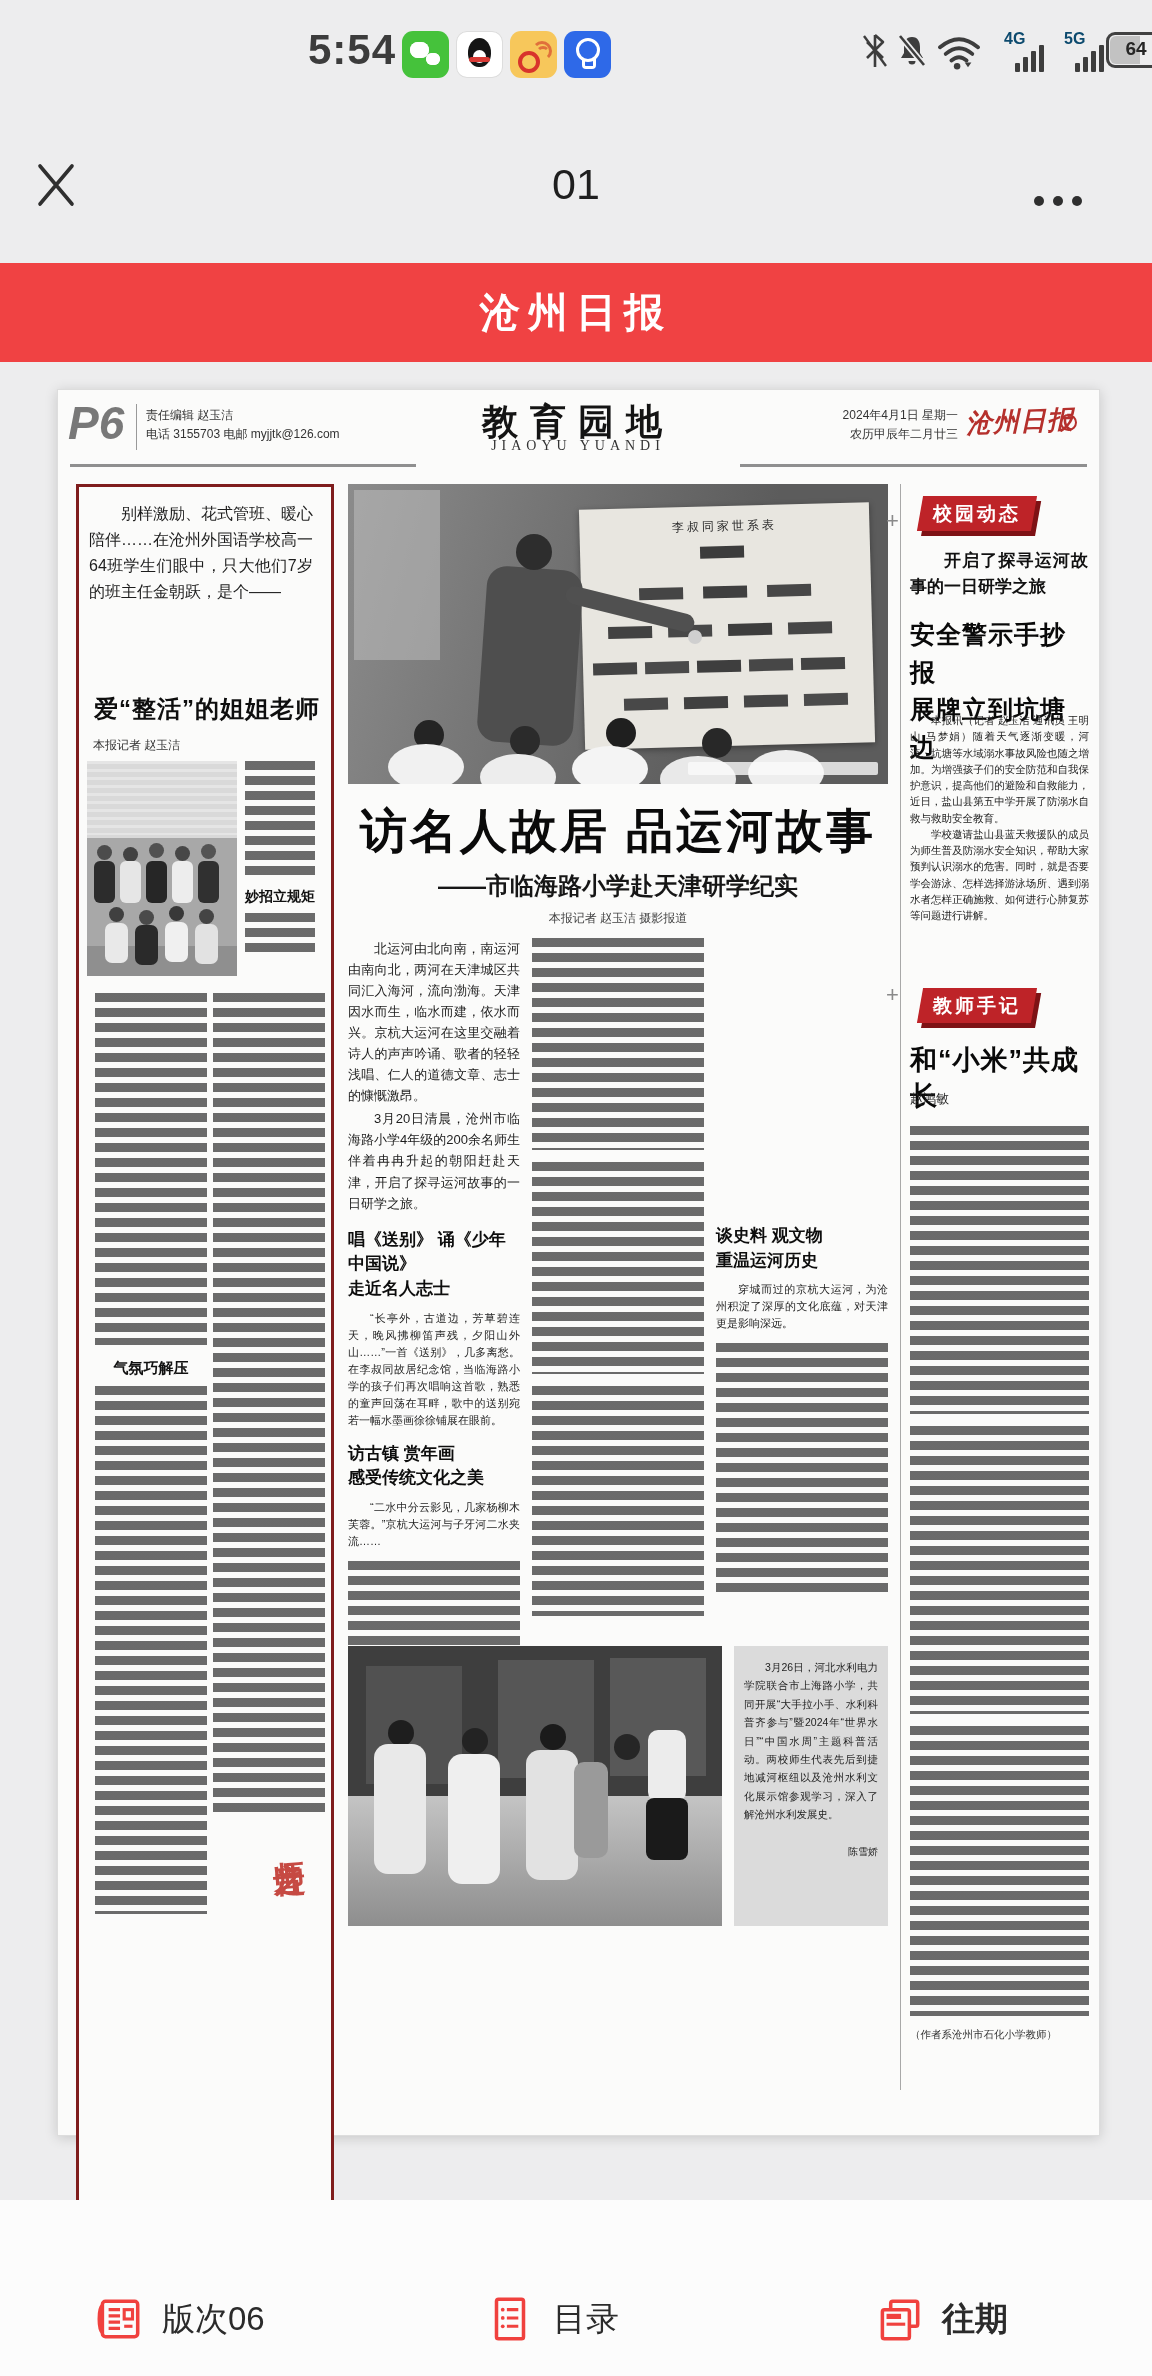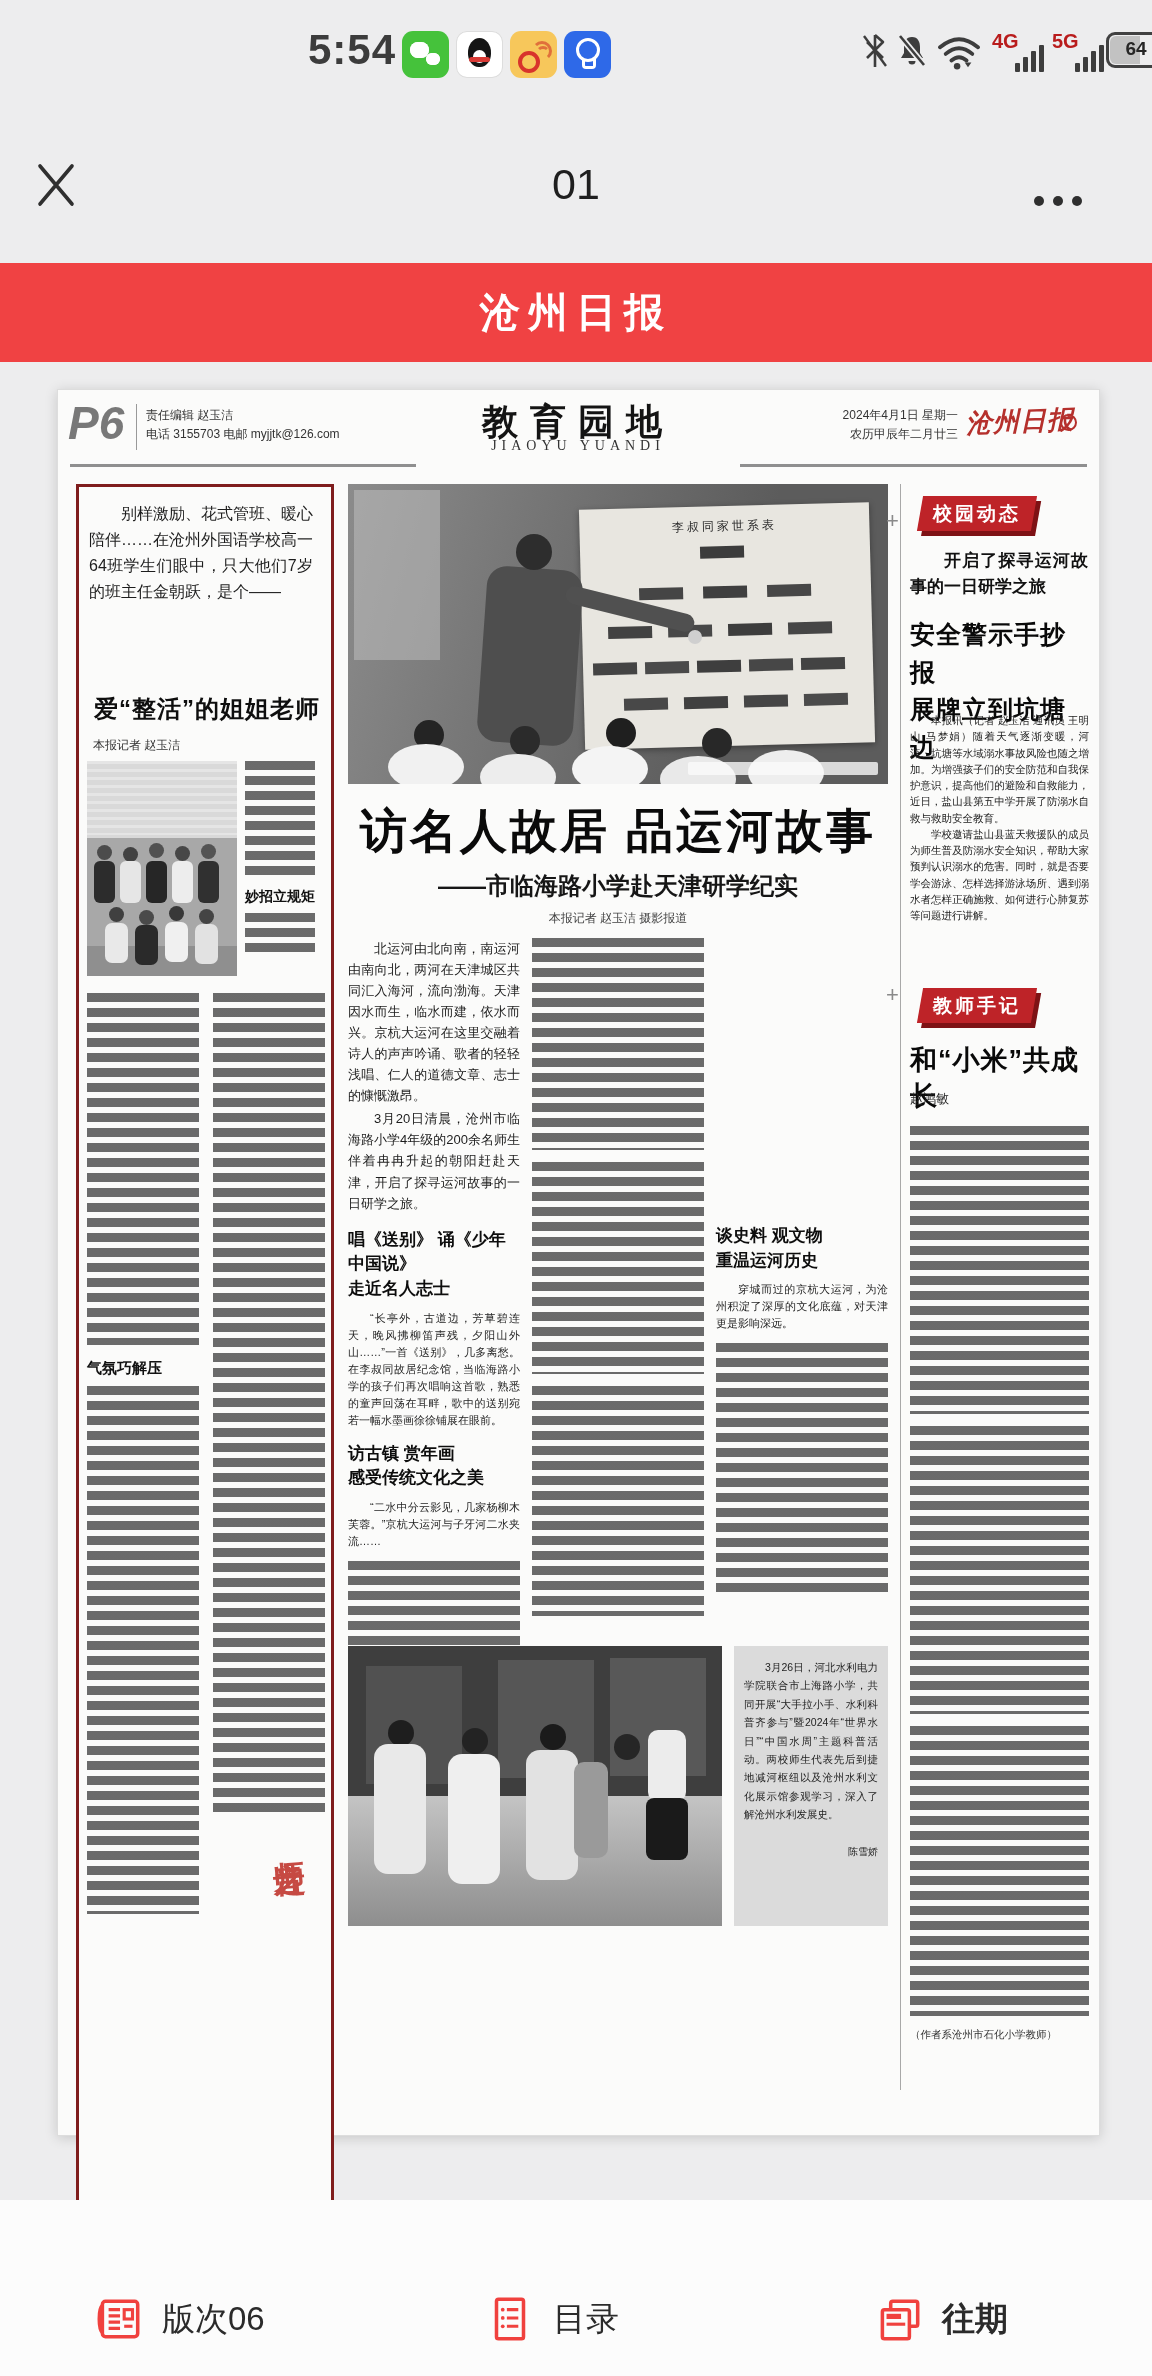--- a/index.html
+++ b/index.html
@@ -20,21 +20,21 @@
   #ic-weibo .eye{position:absolute;left:8px;top:20px;width:14px;height:14px;border:4px solid #D8342C;border-radius:50%;}
   #ic-weibo .ray1{position:absolute;left:22px;top:10px;width:14px;height:14px;border:3px solid transparent;border-top:3px solid #E0703B;border-right:3px solid #E0703B;border-radius:50%;}
   #ic-weibo .ray2{position:absolute;left:26px;top:15px;width:8px;height:8px;border:3px solid transparent;border-top:3px solid #E0703B;border-radius:50%;}
   #ic-reader{left:564px;background:#2E69E8;}
   #ic-reader .bulb{position:absolute;left:12px;top:7px;width:18px;height:18px;border:3px solid #fff;border-radius:50%;}
   #ic-reader .base{position:absolute;left:18px;top:28px;width:8px;height:7px;border:3px solid #fff;border-top:none;border-radius:0 0 4px 4px;}
   .sicon{position:absolute;top:33px;}
   #bt{left:862px;} #bell{left:896px;} #wifi{left:936px;}
   .netgrp{position:absolute;top:30px;width:56px;height:44px;}
   #net4g{left:988px;} #net5g{left:1048px;}
-  .netlbl{position:absolute;left:4px;top:0;font-size:20px;font-weight:700;color:#b91c1c;}
+  .netlbl{position:absolute;left:16px;top:0;font-size:16px;font-weight:700;color:#0c4a6e;}
   .bars{position:absolute;right:0;bottom:2px;display:flex;align-items:flex-end;gap:3px;}
   .bars i{display:block;width:5px;background:#3d3d3d;border-radius:1px;}
   #battery{left:1106px;top:32px;width:54px;height:30px;border:3px solid #414141;border-radius:9px;}
   #battery .fill{position:absolute;left:1px;top:1px;bottom:1px;width:30px;background:#c2c2c2;border-radius:6px 0 0 6px;}
   #battery .pct{position:absolute;left:0;right:0;top:3px;text-align:center;font-size:19px;font-weight:700;color:#262626;}
   
   #nav-title{left:0;width:1152px;top:160px;text-align:center;font-size:43px;color:#1f1f1f;font-weight:500;}
   #close-x{left:32px;top:158px;}
   #more-dots{left:1034px;top:196px;display:flex;gap:9px;}
   #more-dots i{width:10px;height:10px;border-radius:50%;background:#2f2f2f;}
@@ -259,21 +259,21 @@
           <div class="b1r"></div>
           <div class="h2r"></div>
           <div class="b2r"></div>
       </div>
       <div class="abs" id="l-side">
         <div class="sim sm" style="height:118px;"></div>
         <div id="l-sub1" style="margin-top:8px;">妙招立规矩</div>
         <div class="sim sm" style="height:44px;margin-top:6px;"></div>
       </div>
       <div class="abs" id="l-cols">
-        <div class="lcol" style="left:0;">
+        <div class="lcol" style="left:8px;text-align:center;">
           <div class="sim sm" style="height:352px;"></div>
           <div id="l-sub2" style="margin:14px 0 8px;">气氛巧解压</div>
           <div class="sim sm" style="height:528px;"></div>
         </div>
         <div class="lcol" style="left:126px;">
           <div class="sim sm" style="height:822px;"></div>
         </div>
       </div>
       <div class="abs" id="l-seal">师之音</div>
     </div>

